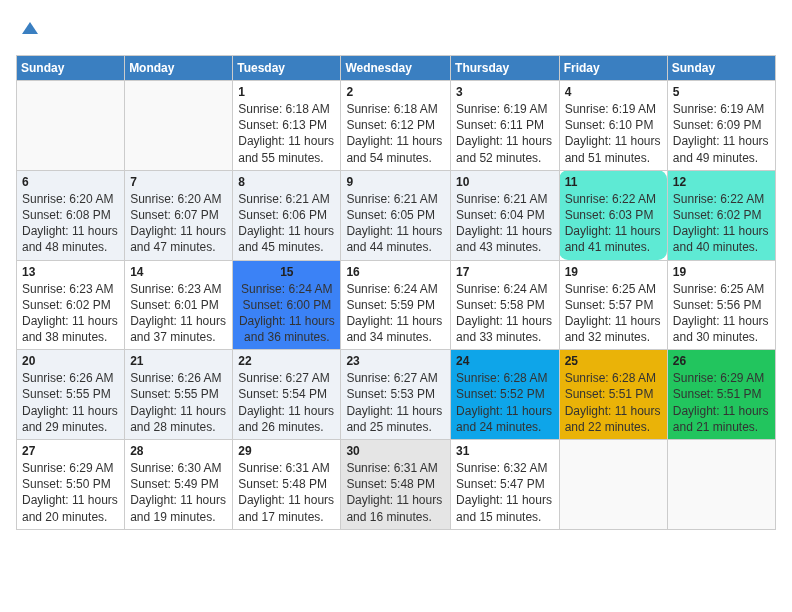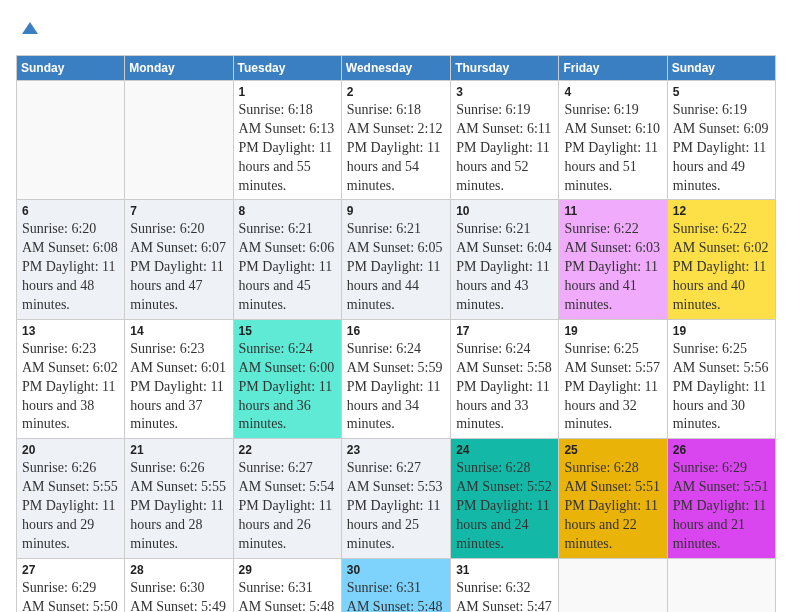--- a/index.html
+++ b/index.html
@@ -79,23 +79,22 @@
     }
     .day-number {
       font-weight: bold;
       font-size: 12px;
       color: #222;
       display: block;
       margin-bottom: 2px;
     }
     .day-info {
       color: #333;
-      font-size: 14px;
+      font-size: 12px;
       line-height: 1.35;
-      font-family: Liberation Serif, serif;
     }
     .empty-cell {
       background: #f9f9f9 !important;
     }
   </style>
 </head>
 <body>
 
 <div class="header">
   <div class="logo">
@@ -132,21 +131,21 @@
         <td class="empty-cell"></td>
         <td style="background-color: rgb(255, 255, 255);">
           <span class="day-number">1</span>
           <div class="day-info">Sunrise: 6:18 AM
 Sunset: 6:13 PM
 Daylight: 11 hours and 55 minutes.</div>
         </td>
         <td style="background-color: rgb(255, 255, 255);">
           <span class="day-number">2</span>
           <div class="day-info">Sunrise: 6:18 AM
-Sunset: 2:12 PM
+Sunset: 6:12 PM
 Daylight: 11 hours and 54 minutes.</div>
         </td>
         <td style="background-color: rgb(255, 255, 255);">
           <span class="day-number">3</span>
           <div class="day-info">Sunrise: 6:19 AM
 Sunset: 6:11 PM
 Daylight: 11 hours and 52 minutes.</div>
         </td>
         <td style="background-color: rgb(255, 255, 255);">
           <span class="day-number">4</span>
@@ -185,47 +184,47 @@
           <div class="day-info">Sunrise: 6:21 AM
 Sunset: 6:05 PM
 Daylight: 11 hours and 44 minutes.</div>
         </td>
         <td style="background-color: rgb(238, 242, 247);">
           <span class="day-number">10</span>
           <div class="day-info">Sunrise: 6:21 AM
 Sunset: 6:04 PM
 Daylight: 11 hours and 43 minutes.</div>
         </td>
-        <td style="background-color: #f0abfc;">
+        <td style="background-color: #5eead4; border-radius: 9px;">
           <span class="day-number">11</span>
           <div class="day-info">Sunrise: 6:22 AM
 Sunset: 6:03 PM
 Daylight: 11 hours and 41 minutes.</div>
         </td>
-        <td style="background-color: #fde047;">
+        <td style="background-color: #5eead4;">
           <span class="day-number">12</span>
           <div class="day-info">Sunrise: 6:22 AM
 Sunset: 6:02 PM
 Daylight: 11 hours and 40 minutes.</div>
         </td>
       </tr>
       <tr>
         <td style="background-color: rgb(255, 255, 255);">
           <span class="day-number">13</span>
           <div class="day-info">Sunrise: 6:23 AM
 Sunset: 6:02 PM
 Daylight: 11 hours and 38 minutes.</div>
         </td>
         <td style="background-color: rgb(255, 255, 255);">
           <span class="day-number">14</span>
           <div class="day-info">Sunrise: 6:23 AM
 Sunset: 6:01 PM
 Daylight: 11 hours and 37 minutes.</div>
         </td>
-        <td style="background-color: #5eead4;">
+        <td style="background-color: #3b82f6; text-align: center;">
           <span class="day-number">15</span>
           <div class="day-info">Sunrise: 6:24 AM
 Sunset: 6:00 PM
 Daylight: 11 hours and 36 minutes.</div>
         </td>
         <td style="background-color: rgb(255, 255, 255);">
           <span class="day-number">16</span>
           <div class="day-info">Sunrise: 6:24 AM
 Sunset: 5:59 PM
 Daylight: 11 hours and 34 minutes.</div>
@@ -267,33 +266,33 @@
           <div class="day-info">Sunrise: 6:27 AM
 Sunset: 5:54 PM
 Daylight: 11 hours and 26 minutes.</div>
         </td>
         <td style="background-color: rgb(238, 242, 247);">
           <span class="day-number">23</span>
           <div class="day-info">Sunrise: 6:27 AM
 Sunset: 5:53 PM
 Daylight: 11 hours and 25 minutes.</div>
         </td>
-        <td style="background-color: #14b8a6;">
+        <td style="background-color: #0ea5e9;">
           <span class="day-number">24</span>
           <div class="day-info">Sunrise: 6:28 AM
 Sunset: 5:52 PM
 Daylight: 11 hours and 24 minutes.</div>
         </td>
         <td style="background-color: #eab308;">
           <span class="day-number">25</span>
           <div class="day-info">Sunrise: 6:28 AM
 Sunset: 5:51 PM
 Daylight: 11 hours and 22 minutes.</div>
         </td>
-        <td style="background-color: #d946ef;">
+        <td style="background-color: #22c55e;">
           <span class="day-number">26</span>
           <div class="day-info">Sunrise: 6:29 AM
 Sunset: 5:51 PM
 Daylight: 11 hours and 21 minutes.</div>
         </td>
       </tr>
       <tr>
         <td style="background-color: rgb(255, 255, 255);">
           <span class="day-number">27</span>
           <div class="day-info">Sunrise: 6:29 AM
@@ -305,21 +304,21 @@
           <div class="day-info">Sunrise: 6:30 AM
 Sunset: 5:49 PM
 Daylight: 11 hours and 19 minutes.</div>
         </td>
         <td style="background-color: rgb(255, 255, 255); margin-left: 12px;">
           <span class="day-number">29</span>
           <div class="day-info">Sunrise: 6:31 AM
 Sunset: 5:48 PM
 Daylight: 11 hours and 17 minutes.</div>
         </td>
-        <td style="background-color: #7dd3fc;">
+        <td style="background-color: #e5e5e5;">
           <span class="day-number">30</span>
           <div class="day-info">Sunrise: 6:31 AM
 Sunset: 5:48 PM
 Daylight: 11 hours and 16 minutes.</div>
         </td>
         <td style="background-color: rgb(255, 255, 255);">
           <span class="day-number">31</span>
           <div class="day-info">Sunrise: 6:32 AM
 Sunset: 5:47 PM
 Daylight: 11 hours and 15 minutes.</div>

